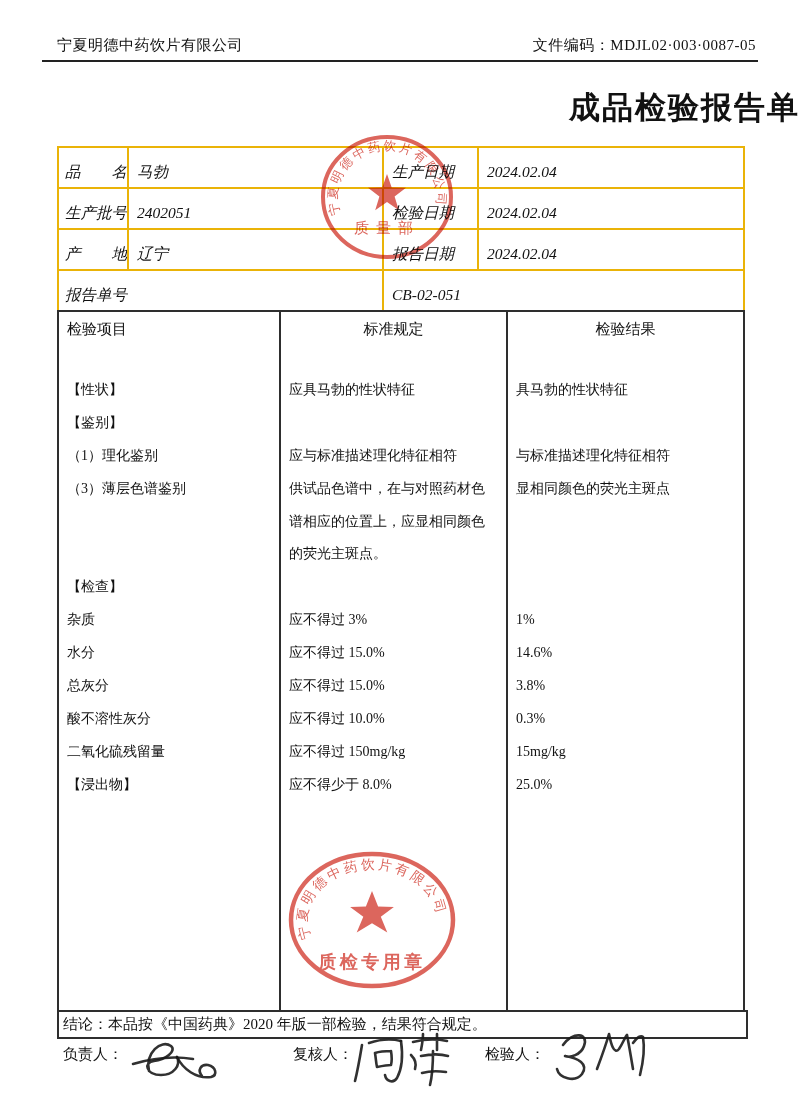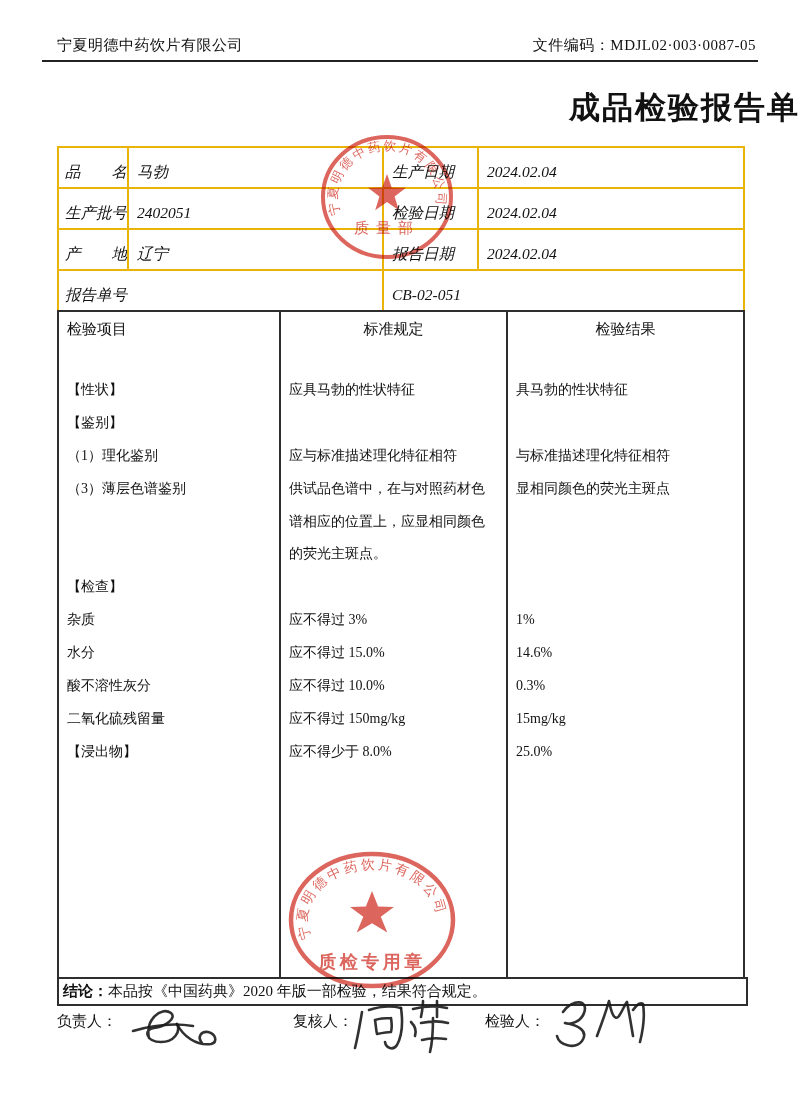--- a/index.html
+++ b/index.html
@@ -34,25 +34,25 @@
   .main th.c{text-align:center;}
   .main td{line-height:32.5px;}
   .main tr.sp td{height:28px;}
   .main tr.r td{height:33px;}
   .main tr.fill td{height:208px;}
   
   .conclusion{
     width:683px;margin:-2px 0 0 57px;border:2px solid #2e2e2e;
     height:25px;line-height:25px;font-size:15px;padding-left:4px;white-space:nowrap;
   }
-  .conclusion b{font-weight:bold;}
+  .conclusion b{font-weight:normal;}
   
   .signs{position:relative;height:78px;margin-left:57px;font-size:15px;}
   .signs .sl{position:absolute;top:6px;white-space:nowrap;}
-  .sl1{left:0;} .sl2{left:236px;} .sl3{left:428px;}
+  .sl1{left:6px;} .sl2{left:236px;} .sl3{left:428px;}
   .sig{position:absolute;pointer-events:none;}
   .sig path{fill:none;stroke:#1b1b1b;stroke-width:2.6;stroke-linecap:round;stroke-linejoin:round;opacity:.9;}
   .sig1{left:62px;top:-8px;} .sig2{left:288px;top:-12px;} .sig3{left:486px;top:-16px;}
   
   .stamp{position:absolute;pointer-events:none;mix-blend-mode:multiply;opacity:.84;}
   .stamp-top{left:318px;top:124px;}
   .stamp-bottom{left:286px;top:842px;}
   .stamp text{font-family:"Liberation Serif","DejaVu Serif",serif;}
 </style>
 </head>
@@ -144,20 +144,25 @@
     </tr>
     <tr class="r">
       <td>杂质</td>
       <td>应不得过 3%</td>
       <td>1%</td>
     </tr>
     <tr class="r">
       <td>水分</td>
       <td>应不得过 15.0%</td>
       <td>14.6%</td>
+    </tr>
+    <tr class="r">
+      <td>总灰分</td>
+      <td>应不得过 15.0%</td>
+      <td>3.8%</td>
     </tr>
     <tr class="r">
       <td>酸不溶性灰分</td>
       <td>应不得过 10.0%</td>
       <td>0.3%</td>
     </tr>
     <tr class="r">
       <td>二氧化硫残留量</td>
       <td>应不得过 150mg/kg</td>
       <td>15mg/kg</td>

